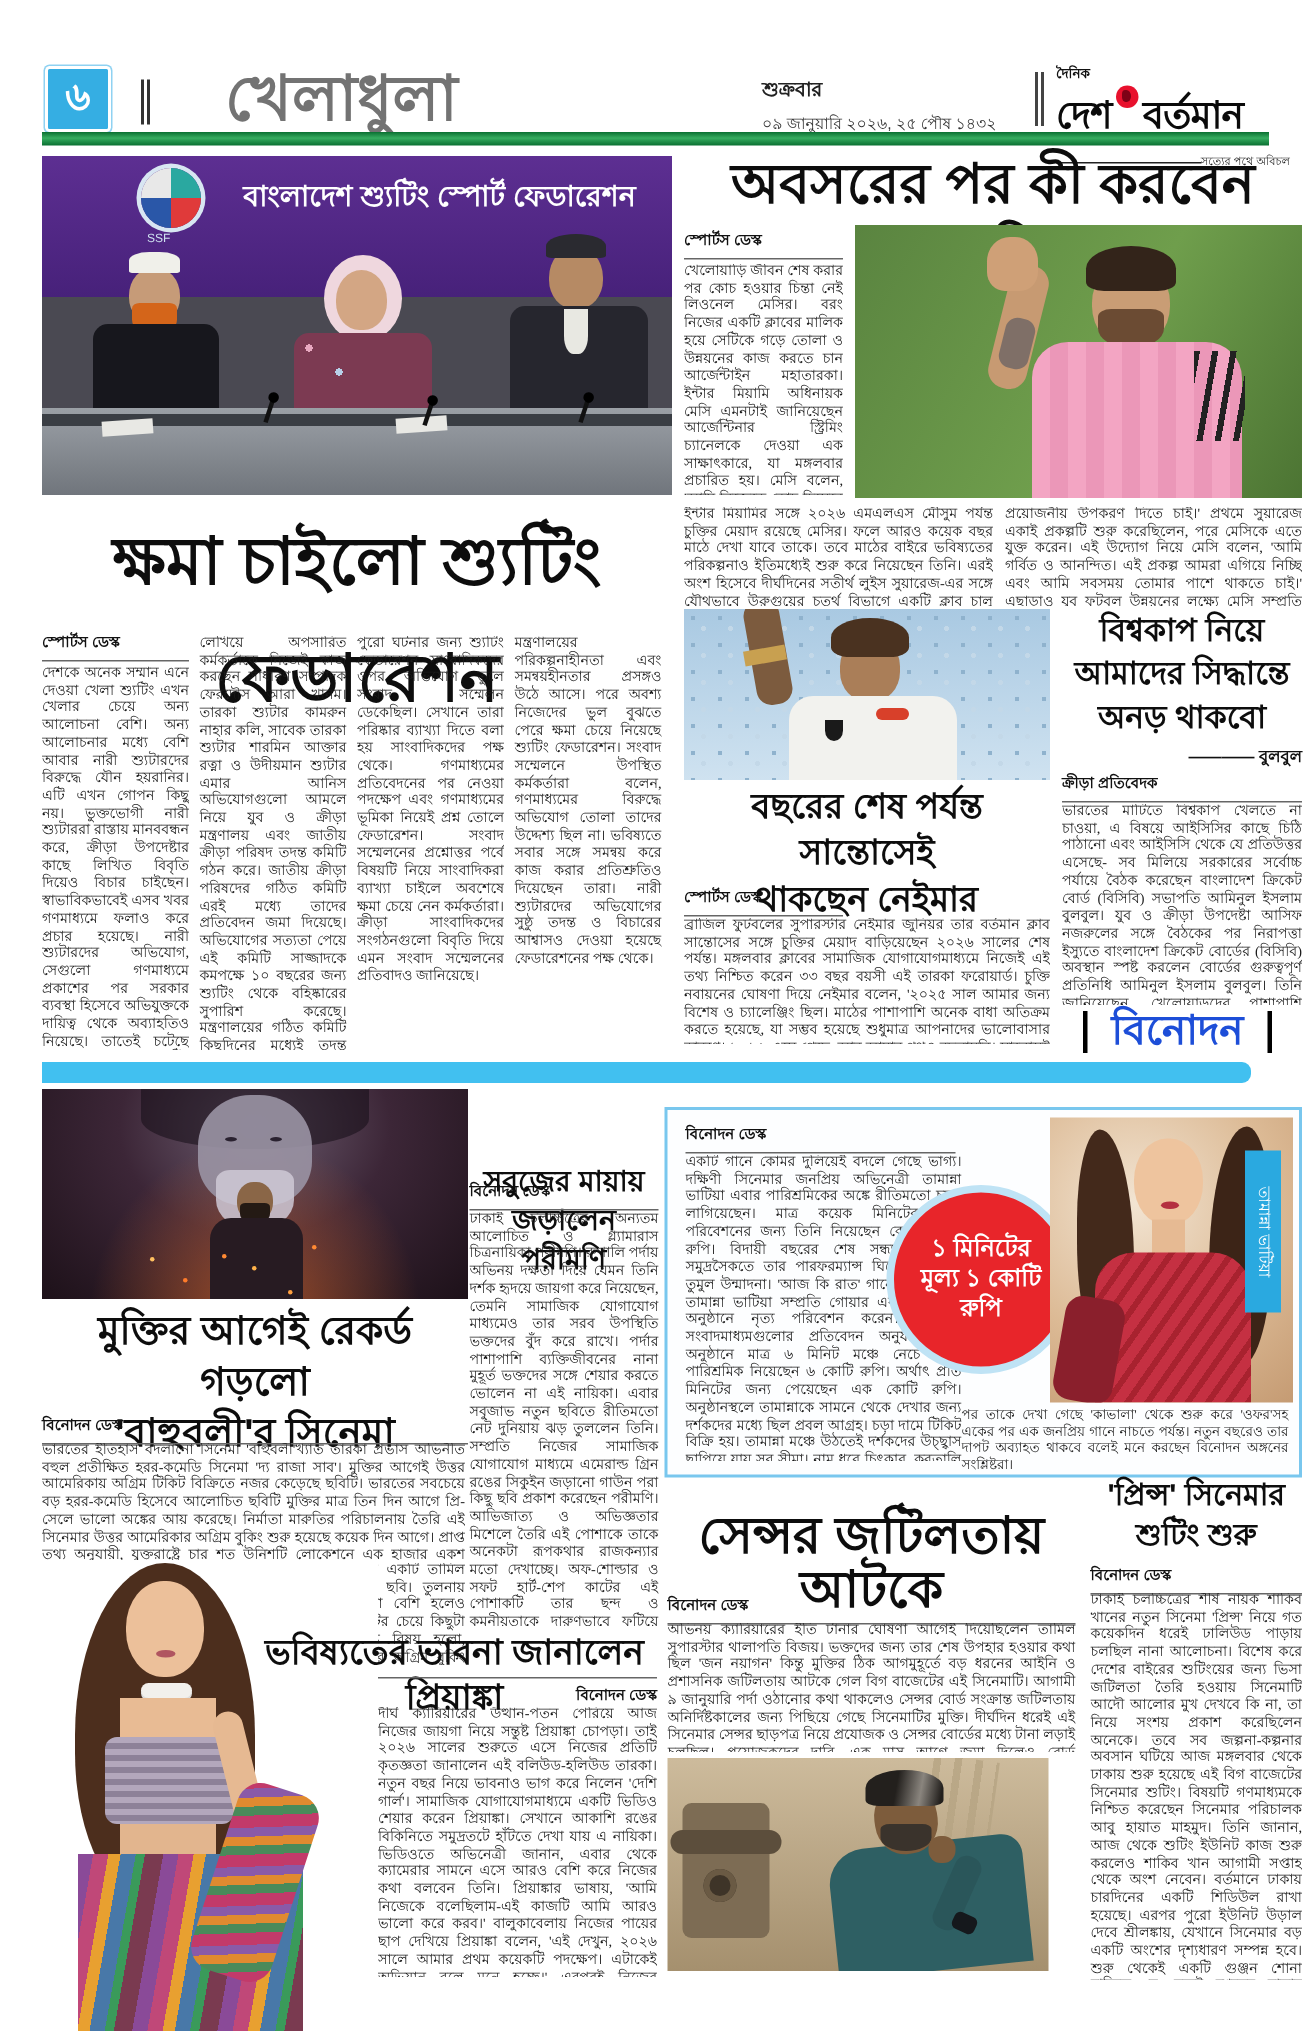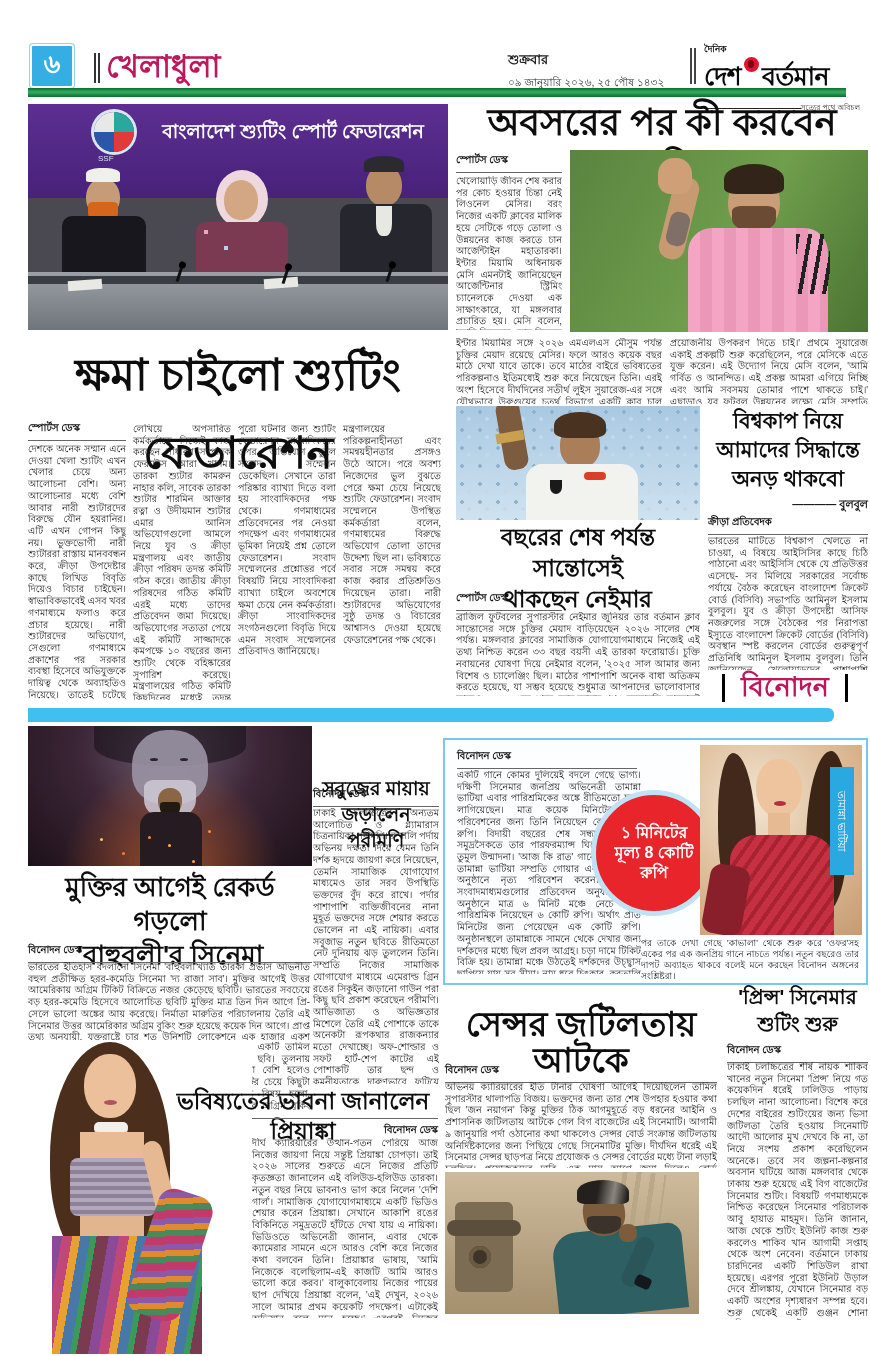--- a/index.html
+++ b/index.html
@@ -10,21 +10,21 @@
   .byline{font-family:"Liberation Sans",sans-serif;font-weight:700;font-size:10px;color:#111;
           border-bottom:1px solid #666;padding-bottom:3px;}
   .body-txt{font-size:9.5px;line-height:11.7px;color:#1c1c1c;text-align:justify;overflow:hidden;}
   .art-photo{overflow:hidden;}
   
   .pagenum-box{left:30px;top:44px;width:44px;height:44px;background:#35aee3;border-radius:3px;
     box-shadow:inset 0 0 0 2px #fff,0 0 0 1px #8fd2f2;display:flex;align-items:center;justify-content:center;
     color:#fff;font-size:26px;font-weight:700;font-family:"Liberation Sans",sans-serif;}
   .section-wrap{left:94px;top:46px;height:44px;display:flex;align-items:center;gap:10px;}
   .dbar{width:2px;height:30px;background:#333;box-shadow:4px 0 0 #333;}
-  .section-title{font-size:31px;font-weight:700;color:#be185d;font-family:"Liberation Sans",sans-serif;}
+  .section-title{font-size:42px;font-weight:700;color:#737373;font-family:"Liberation Sans",sans-serif;margin-left:44px;}
   .dateblock{left:508px;top:50px;width:176px;text-align:left;font-family:"Liberation Sans",sans-serif;}
   .weekday{font-size:13px;font-weight:700;color:#222;}
   .dateline{font-size:10.5px;color:#333;margin-top:4px;}
   .mast-sep{left:690px;top:48px;width:2px;height:36px;background:#444;box-shadow:4px 0 0 #444;}
   .masthead{left:704px;top:42px;width:156px;font-family:"Liberation Sans",sans-serif;}
   .mast-daily{font-size:9px;font-weight:700;color:#111;}
   .mast-name{display:flex;align-items:flex-start;gap:3px;margin-top:0px;}
   .mast-w{font-size:25px;font-weight:900;color:#0a0a0a;letter-spacing:-.5px;}
   .mast-dot{width:15px;height:15px;border-radius:50%;background:#e8112d;position:relative;}
   .mast-dot::after{content:"";position:absolute;left:4px;top:3px;width:6px;height:8px;background:#7d0216;border-radius:40% 60% 55% 45%;}
@@ -71,21 +71,21 @@
   .ney-band{position:absolute;left:40px;top:26px;width:28px;height:10px;background:#c8a050;transform:rotate(-10deg);}
   .ney-head{position:absolute;left:104px;top:18px;width:40px;height:44px;background:#aa7e58;border-radius:46%;}
   .ney-hair{position:absolute;left:98px;top:6px;width:52px;height:26px;background:#4a3220;border-radius:60% 60% 30% 30%;}
   .ney-jersey{position:absolute;left:70px;top:58px;width:112px;height:56px;border-radius:16px 16px 0 0;background:#f2f2ee;}
   .ney-crest{position:absolute;left:94px;top:74px;width:12px;height:14px;background:#1a1a1a;border-radius:0 0 50% 50%;}
   .ney-spon{position:absolute;left:128px;top:66px;width:22px;height:8px;background:#d8402a;border-radius:4px;}
   
   .wc-author{font-family:"Liberation Sans",sans-serif;font-size:11px;font-weight:700;text-align:right;color:#111;}
   .ent-label-wrap{left:700px;top:672px;width:170px;height:32px;display:flex;align-items:center;justify-content:center;gap:16px;}
   .ent-bar{width:3px;height:28px;background:#000;}
-  .ent-label{color:#be185d;font-size:27px;font-weight:700;font-family:"Liberation Sans",sans-serif;}
+  .ent-label{color:#1d4ed8;font-size:27px;font-weight:700;font-family:"Liberation Sans",sans-serif;}
   .cyan-bar{left:28px;top:708px;width:806px;height:14px;background:#41c0f0;border-radius:0 6px 6px 0;}
   
   .bahu{left:28px;top:726px;width:284px;height:140px;
      background:radial-gradient(ellipse at 50% 110%,rgba(255,120,40,.55),transparent 55%),
                 radial-gradient(ellipse at 50% 18%,#6d5d70 0%,#3c2637 45%,#1d1119 100%);}
   .bahu-ghost{position:absolute;left:104px;top:4px;width:76px;height:74px;background:#9a93a4;border-radius:46% 46% 40% 40%;opacity:.9;}
   .bahu-ghost-beard{position:absolute;left:116px;top:54px;width:52px;height:40px;background:#cfc9d6;border-radius:20% 20% 55% 55%;opacity:.85;}
   .bahu-eye{position:absolute;width:8px;height:3px;background:#2a2230;border-radius:50%;}
   .bahu-hood{position:absolute;left:66px;top:0px;width:152px;height:40px;border-radius:0 0 70% 70%;background:rgba(20,12,22,.55);}
   .bahu-man-head{position:absolute;left:130px;top:62px;width:24px;height:26px;background:#8a6647;border-radius:46%;}
@@ -286,21 +286,21 @@
     <div>জড়ালেন পরীমণি</div>
   </div>
   <div class="abs byline" style="left:313px;top:786px;width:126px;">বিনোদন ডেস্ক</div>
   <div class="abs body-txt" style="left:313px;top:808px;width:126px;height:276px;">ঢাকাই চলচ্চিত্রের অন্যতম আলোচিত ও গ্ল্যামারাস চিত্রনায়িকা পরীমণি। রুপালি পর্দায় অভিনয় দক্ষতা দিয়ে যেমন তিনি দর্শক হৃদয়ে জায়গা করে নিয়েছেন, তেমনি সামাজিক যোগাযোগ মাধ্যমেও তার সরব উপস্থিতি ভক্তদের বুঁদ করে রাখে। পর্দার পাশাপাশি ব্যক্তিজীবনের নানা মুহূর্ত ভক্তদের সঙ্গে শেয়ার করতে ভোলেন না এই নায়িকা। এবার সবুজাভ নতুন ছবিতে রীতিমতো নেট দুনিয়ায় ঝড় তুললেন তিনি। সম্প্রতি নিজের সামাজিক যোগাযোগ মাধ্যমে এমেরাল্ড গ্রিন রঙের সিকুইন জড়ানো গাউন পরা কিছু ছবি প্রকাশ করেছেন পরীমণি। আভিজাত্য ও অভিজ্ঞতার মিশেলে তৈরি এই পোশাকে তাকে অনেকটা রূপকথার রাজকন্যার মতো দেখাচ্ছে। অফ-শোল্ডার ও সফট হার্ট-শেপ কাটের এই পোশাকটি তার ছন্দ ও কমনীয়তাকে দারুণভাবে ফুটিয়ে তুলেছে, যা তার লুকে যোগ করেছে এক অনন্য আভিজাত্যের মাত্রা। পরীর এই লুককে আরও আকর্ষণীয় করে তুলেছে তার চুলের ঢেউখেলানো স্টাইল। হাইলাইটের সঙ্গে মানানসই ক্রিস্টাল নেকলেসটি তার সৌন্দর্যে নতুন পালক যোগ করেছে। তবে সবচেয়ে বেশি নজর কেড়েছে তার হাতের সেই হীরের আংটি। গ্ল্যামারাস লুকের সঙ্গে তাল মেলাতে হাতে ছিল হালকা মেহেদির ছোঁয়াও।</div>
 
   <div class="abs tam-box">
     <div class="byline" style="position:absolute;left:12px;top:8px;width:180px;">বিনোদন ডেস্ক</div>
     <div class="body-txt" style="position:absolute;left:12px;top:30px;width:184px;height:204px;">একটি গানে কোমর দুলিয়েই বদলে গেছে ভাগ্য। দক্ষিণী সিনেমার জনপ্রিয় অভিনেত্রী তামান্না ভাটিয়া এবার পারিশ্রমিকের অঙ্কে রীতিমতো চমক লাগিয়েছেন। মাত্র কয়েক মিনিটের নৃত্য পরিবেশনের জন্য তিনি নিয়েছেন কোটি কোটি রুপি। বিদায়ী বছরের শেষ সন্ধ্যায় গোয়ার সমুদ্রসৈকতে তার পারফরম্যান্স ঘিরে তৈরি হয় তুমুল উন্মাদনা। 'আজ কি রাত' গানে ঝড় তোলা তামান্না ভাটিয়া সম্প্রতি গোয়ার এক জমকালো অনুষ্ঠানে নৃত্য পরিবেশন করেন। ভারতীয় সংবাদমাধ্যমগুলোর প্রতিবেদন অনুযায়ী, এই অনুষ্ঠানে মাত্র ৬ মিনিট মঞ্চে নেচে তিনি পারিশ্রমিক নিয়েছেন ৬ কোটি রুপি। অর্থাৎ প্রতি মিনিটের জন্য পেয়েছেন এক কোটি রুপি। অনুষ্ঠানস্থলে তামান্নাকে সামনে থেকে দেখার জন্য দর্শকদের মধ্যে ছিল প্রবল আগ্রহ। চড়া দামে টিকিট বিক্রি হয়। তামান্না মঞ্চে উঠতেই দর্শকদের উচ্ছ্বাস ছাপিয়ে যায় সব সীমা। নাম ধরে চিৎকার, করতালি আর উল্লাসে মুখর হয়ে ওঠে পুরো এলাকা। মঞ্চে তার সঙ্গে উপস্থিত ছিলেন শাশ্বরি অভিনেত্রী সোনম বাজওয়া, জনপ্রিয় ডিজে চেতসসহ আরও বেশ কয়েকজন শিল্পী। তামান্নার পারফরম্যান্স ঘিরে ছিল আলাদা আলোচনাও। ব্যক্তিগত জীবনে গেল বছর বিচ্ছেদের খবর শিরোনামে থাকলেও পেশাগত জীবনে থেমে নেই তামান্না। 'আজ কি রাত' গানটির সাফল্যের</div>
     <div class="tam-badge">
       <div>১ মিনিটের</div>
-      <div>মূল্য 8 কোটি</div>
+      <div>মূল্য ১ কোটি</div>
       <div>রুপি</div>
     </div>
     <div class="tam-photo">
       <div class="tam-hair-l"></div>
       <div class="tam-hair-r"></div>
       <div class="tam-face"></div>
       <div class="tam-lips"></div>
       <div class="tam-neck"></div>
       <div class="tam-dress"></div>
       <div class="tam-drape"></div>

